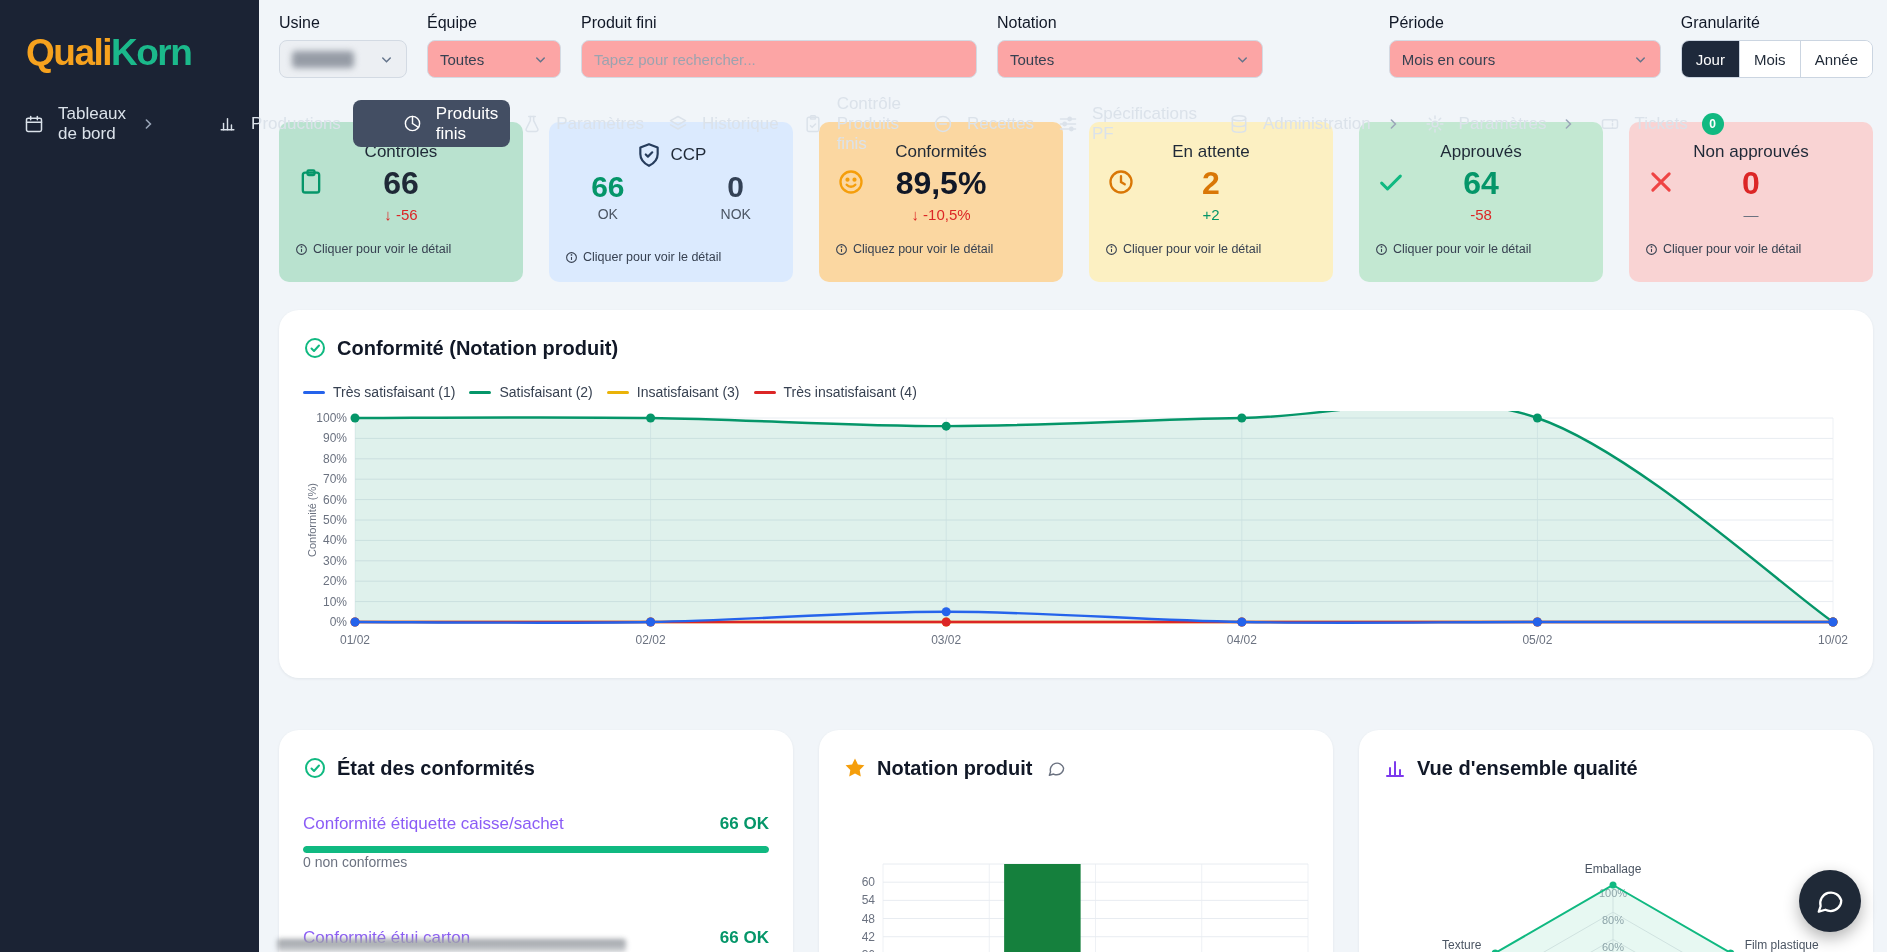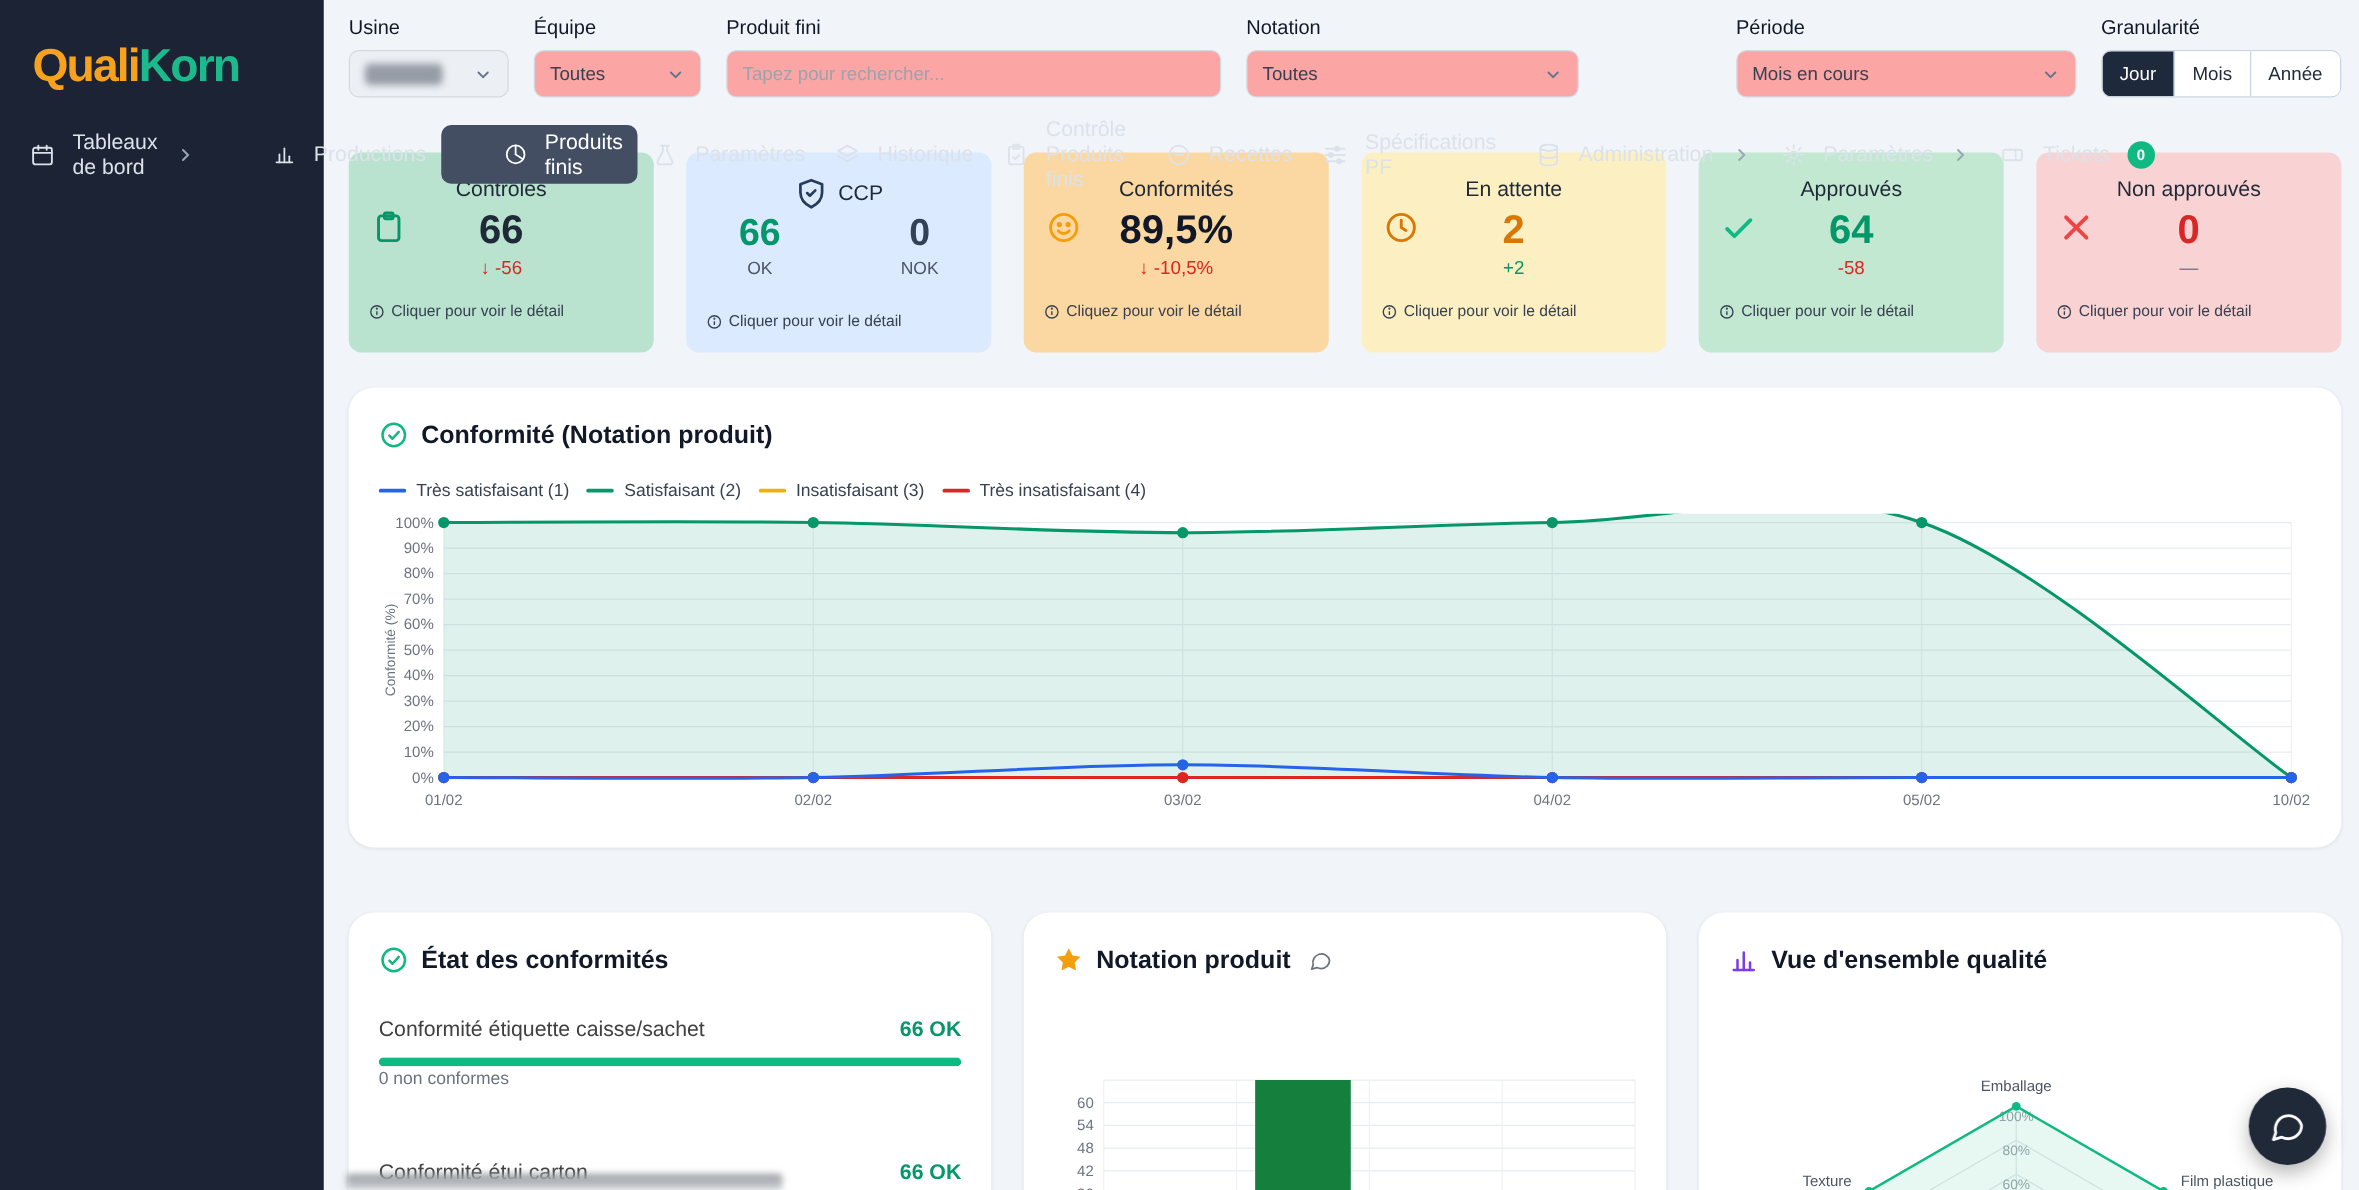--- a/index.html
+++ b/index.html
@@ -66,21 +66,21 @@
 .legend{display:flex;gap:14px;margin-top:22px;align-items:flex-end}
 .legend-item{display:flex;align-items:center;gap:8px;font-size:14px;color:#374151;cursor:pointer}
 .legend-swatch{width:22px;height:3px;border-radius:2px;display:inline-block}
 
 
 .bottom-row{display:grid;grid-template-columns:repeat(3,1fr);gap:26px;align-items:start}
 .bottom-card{height:430px;overflow:hidden}
 .conf-item{margin-top:32px}
 .conf-item + .conf-item{margin-top:58px}
 .conf-head{display:flex;justify-content:space-between;align-items:baseline}
-.conf-label{font-size:17px;color:#404040}
+.conf-label{font-size:17px;color:#8b5cf6}
 .conf-value{font-size:17px;color:#059669;font-weight:600}
 .conf-bar{height:7px;border-radius:4px;background:#e5e7eb;margin-top:12px;overflow:hidden}
 .conf-bar-fill{height:100%;background:#10b981;border-radius:4px}
 .conf-note{font-size:14px;color:#6b7280;margin-top:1px}
 .nb-chart{margin-top:76px}
 .radar-chart{margin-top:58px}
 
 
 .fab{position:fixed;right:26px;bottom:20px;width:62px;height:62px;border-radius:50%;background:#1f2937;display:flex;align-items:center;justify-content:center;box-shadow:0 6px 16px rgba(0,0,0,.3);cursor:pointer;z-index:50}
 .blur-artifact{position:absolute;left:277px;top:939px;width:349px;height:13px;background:linear-gradient(180deg,#8f9399,#c9ccd0);filter:blur(2.5px);opacity:.9;border-radius:3px;z-index:30}

